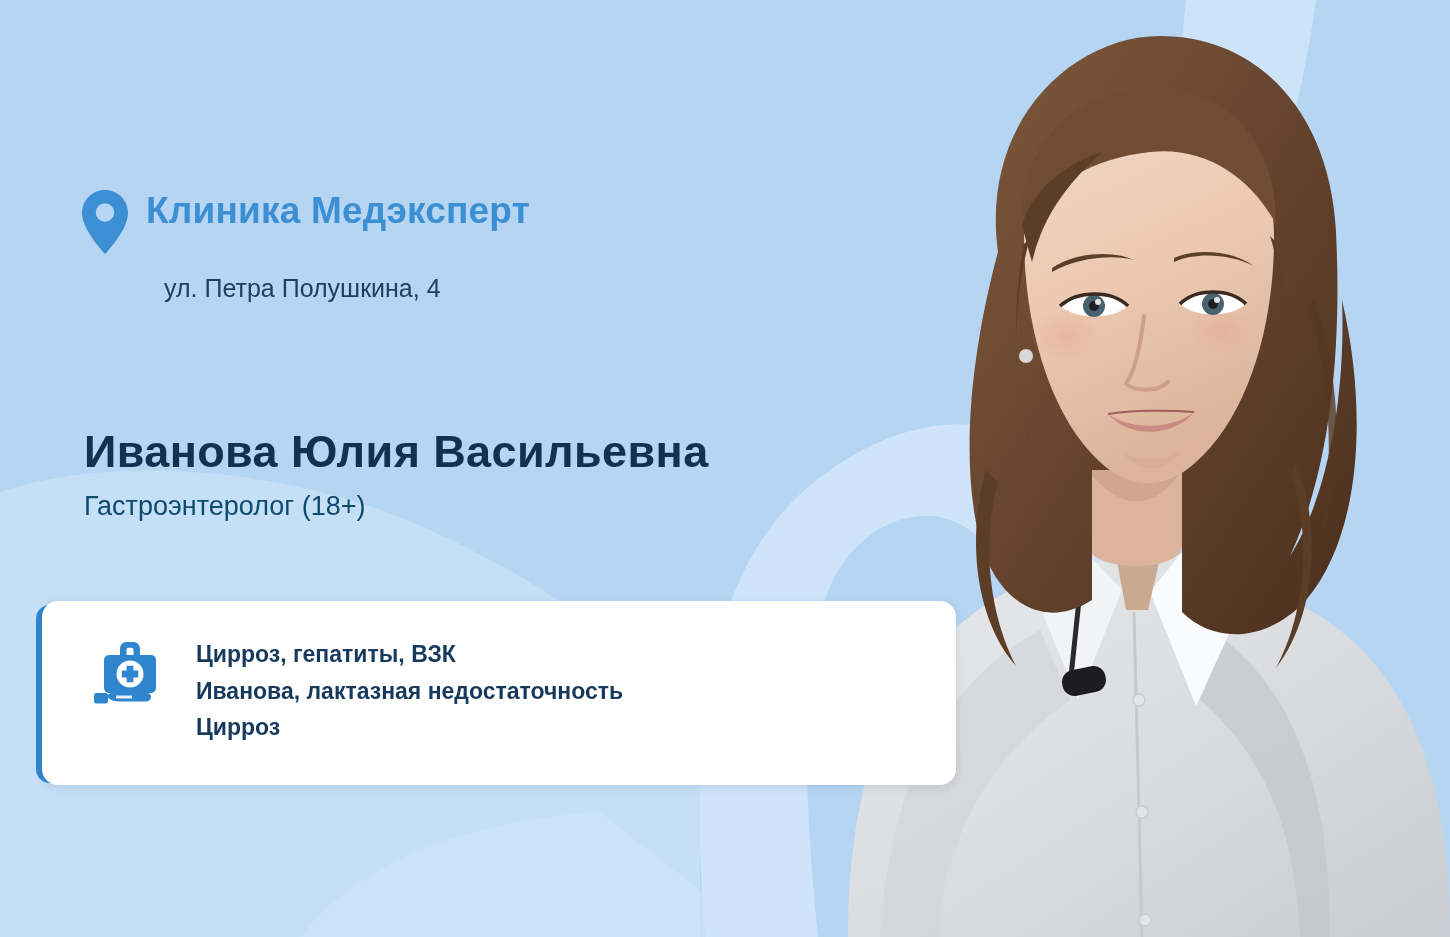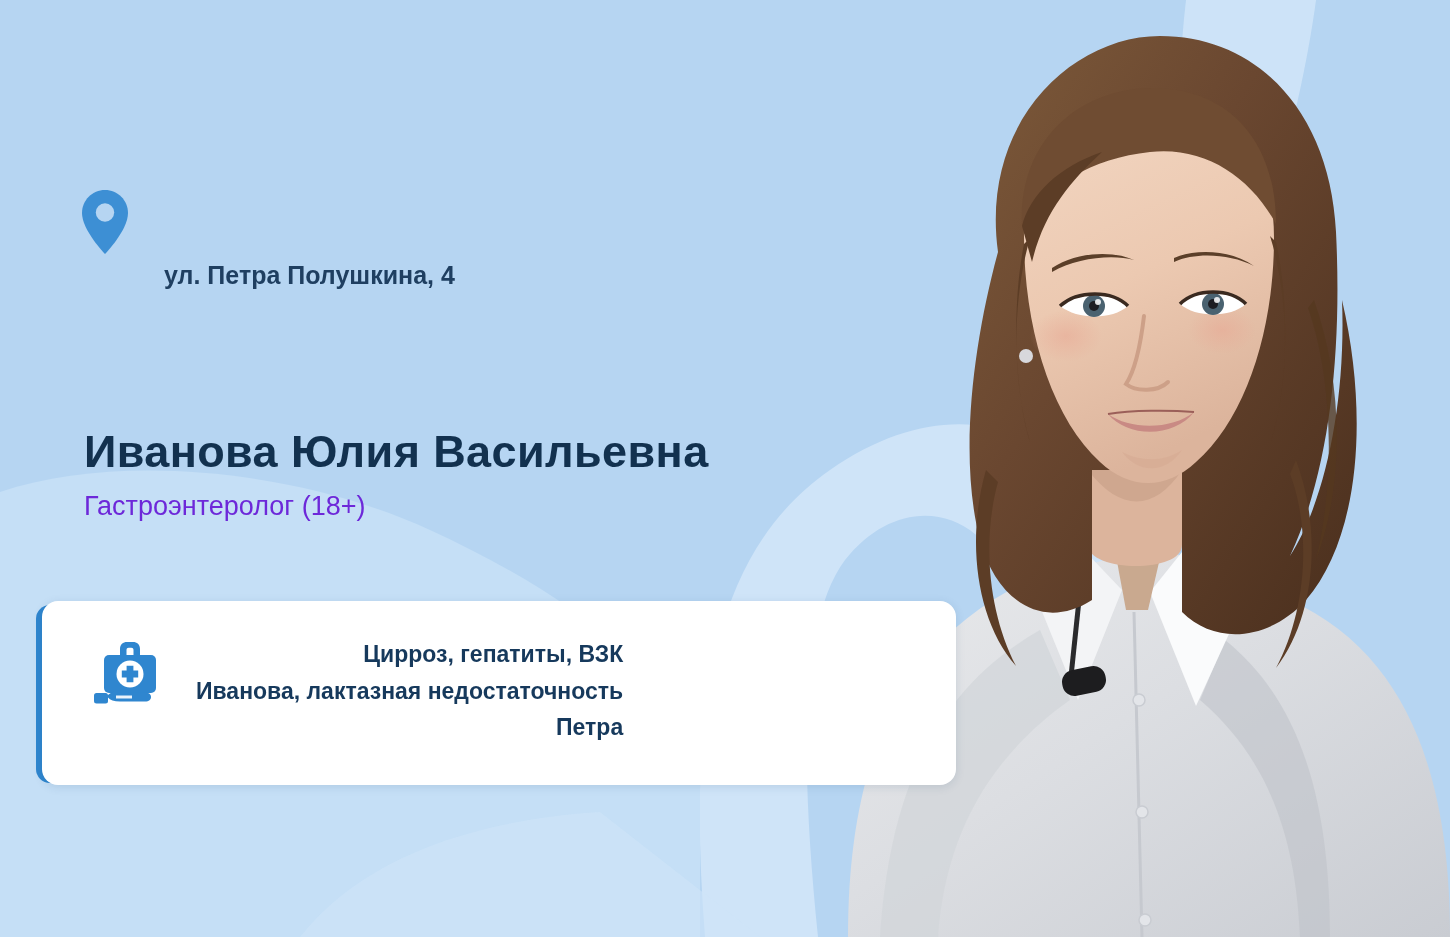--- a/index.html
+++ b/index.html
@@ -24,51 +24,51 @@
   
   .clinic{position:absolute;left:82px;top:188px;}
   .clinic-row{display:flex;align-items:flex-start;gap:18px;}
   .pin{width:46px;height:64px;flex:0 0 auto;margin-top:2px;}
   .clinic-name{
     font-size:37px;font-weight:bold;color:#3d8fd4;
     letter-spacing:.2px;line-height:1.05;white-space:nowrap;
     padding-top:4px;
   }
   .clinic-addr{
-    margin-left:82px;margin-top:7px;
-    font-size:25px;color:#1f3f61;font-weight:bold;white-space:nowrap;
+    margin-left:82px;margin-top:20px;
+    font-size:25px;color:#1f3f61;font-weight:normal;white-space:nowrap;
   }
 
   
   .doctor{position:absolute;left:84px;top:428px;}
   .doctor-name{
     font-size:45px;font-weight:bold;color:#12314f;
     letter-spacing:.4px;line-height:1.05;white-space:nowrap;text-align:center;
   }
   .doctor-spec{
-    margin-top:16px;font-size:27px;color:#6d28d9;font-weight:normal;white-space:nowrap;
+    margin-top:16px;font-size:27px;color:#0c4a6e;font-weight:normal;white-space:nowrap;
   }
 
   
   .card-wrap{position:absolute;left:36px;top:601px;width:920px;height:186px;}
   .card-edge{
     position:absolute;left:0;top:4px;width:26px;height:178px;
     background:#2f86cf;border-radius:14px 0 0 14px;
   }
   .card{
     position:absolute;left:6px;top:0;width:914px;height:184px;
     background:#ffffff;border-radius:16px;
     box-shadow:0 2px 10px rgba(30,70,110,.13);
   }
   .card-inner{
     position:absolute;left:50px;top:30px;right:20px;bottom:18px;
     display:flex;align-items:flex-start;gap:28px;
   }
   .bag-icon{width:76px;height:76px;flex:0 0 auto;margin-top:8px;}
-  .card-lines{display:flex;flex-direction:column;gap:5px;padding-top:8px;align-items:flex-end;}
+  .card-lines{display:flex;flex-direction:column;gap:5px;padding-top:8px;}
   .card-line{
     font-size:23px;font-weight:bold;color:#16395c;line-height:1.38;white-space:nowrap;
   }
 </style>
 </head>
 <body>
 
 <div class="stage">
 
   <div class="bg-layer">
@@ -187,20 +187,21 @@
   </div>
 
   <div class="clinic">
     <div class="clinic-row">
       <span class="pin">
         <svg viewBox="0 0 46 64" width="46" height="64" aria-hidden="true">
           <path d="M23 0 C10.3 0 0 10.3 0 23 C0 40.2 23 64 23 64 C23 64 46 40.2 46 23 C46 10.3 35.7 0 23 0 Z" fill="#3d8fd4"></path>
           <circle cx="23" cy="22.5" r="9.2" fill="#b6d5f2"></circle>
         </svg>
       </span>
+      <span class="clinic-name">Клиника Медэксперт</span>
     </div>
     <div class="clinic-addr">ул. Петра Полушкина, 4</div>
   </div>
 
   <div class="doctor">
     <div class="doctor-name">Иванова Юлия Васильевна</div>
     <div class="doctor-spec">Гастроэнтеролог (18+)</div>
   </div>
 
   <div class="card-wrap">
@@ -223,19 +224,19 @@
                      L28 62.5 C22 62.5 18 61 16 58.5 Z" fill="#2f86cf"></path>
 
             <rect x="2" y="54" width="14" height="10.5" rx="2.5" fill="#2f86cf"></rect>
 
             <path d="M24 56.5 L40 56.5 L40 59.5 L24 59.5 Z" fill="#ffffff" opacity="0.9"></path>
           </svg>
         </span>
         <span class="card-lines">
           <span class="card-line">Цирроз, гепатиты, ВЗК</span>
           <span class="card-line">Иванова, лактазная недостаточность</span>
-          <span class="card-line">Петра</span>
+          <span class="card-line">Цирроз</span>
         </span>
       </div>
     </div>
   </div>
 
 </div>
 
 </body></html>

